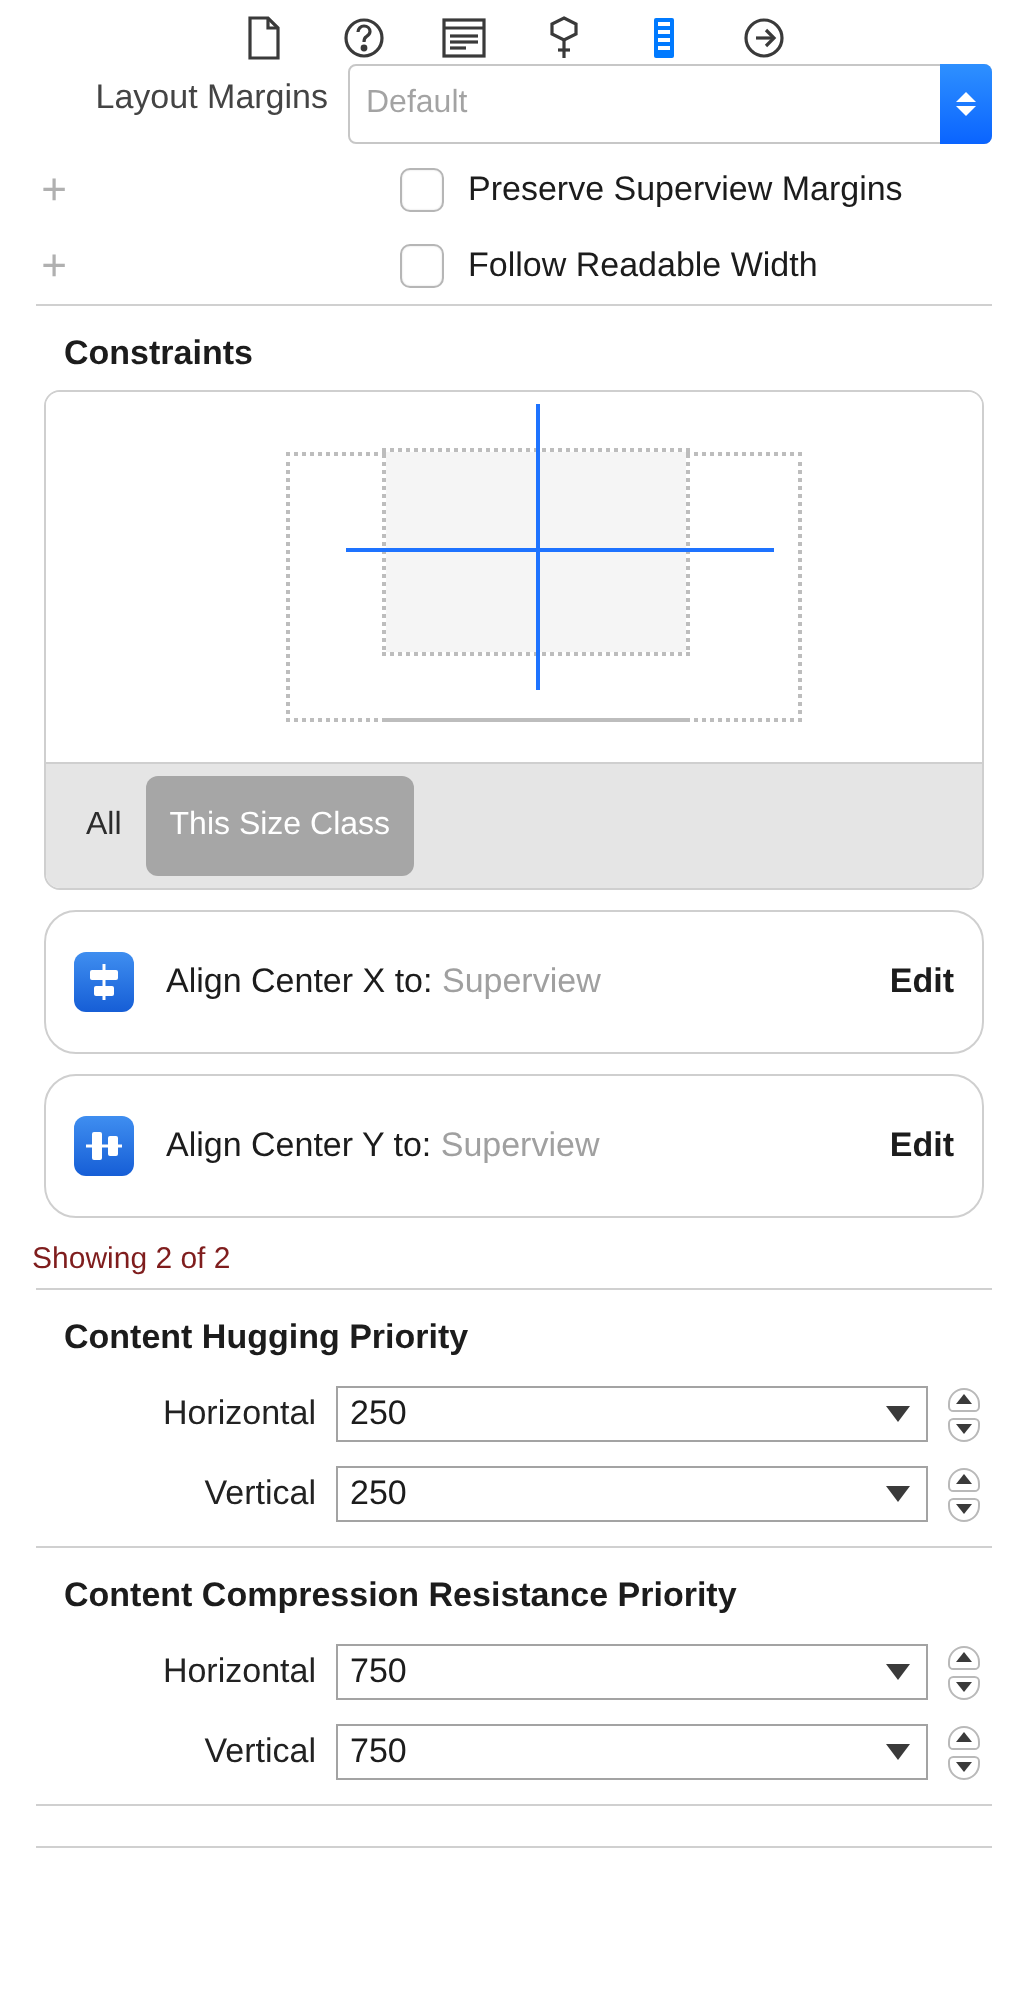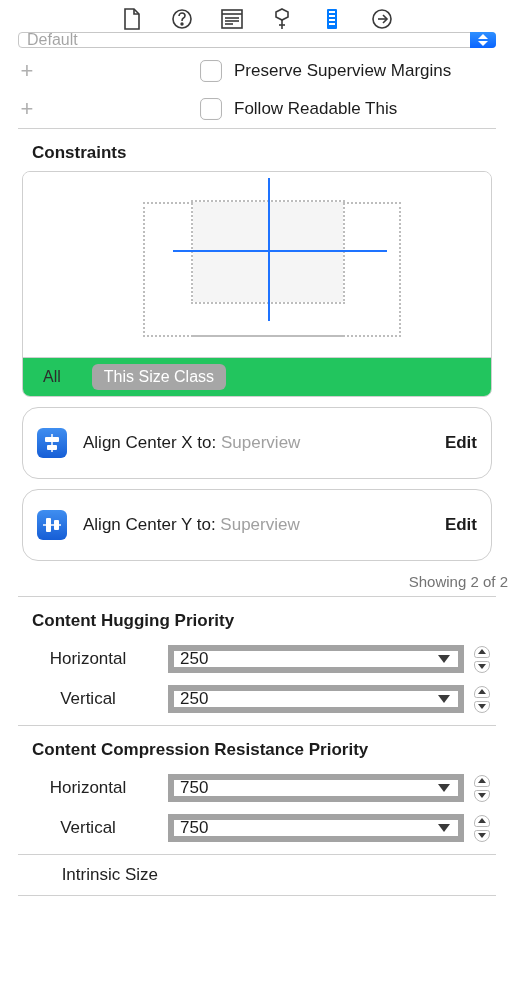--- a/index.html
+++ b/index.html
@@ -46,21 +46,21 @@
   }
   .flabel {
     font-size: 17px;
     text-align: right;
     flex: 0 0 146px;
     color: #222;
   }
   .flabel.cut { position: relative; top: -3px; color: #444; }
   .select {
     flex: 1;
-    height: 16px;
+    height: 40px;
     border: 1px solid #c7c7c7;
     border-radius: 4px;
     background: #fff;
     display: flex;
     align-items: center;
     padding: 0 8px;
     font-size: 16px;
     position: relative;
   }
   .select span { flex: 1; }
@@ -144,31 +144,31 @@
     width: 2px; background: #1e73ff;
   }
   .hline {
     position: absolute;
     top: 78px; left: 150px; right: 104px;
     height: 2px; background: #1e73ff;
   }
   .filter-tabs {
     display: flex;
     align-items: center;
-    gap: 23px;
+    gap: 4px;
     padding: 6px 12px;
-    background: #22c55e;
+    background: #e5e5e5;
   }
   .tab-plain { font-size: 16px; color: #2c2c2c; padding: 4px 8px; }
   .tab-pill {
     font-size: 16px;
     color: #fff;
     background: #a6a6a6;
     border-radius: 6px;
-    padding: 4px 12px;
+    padding: 16px 12px;
   }
 
   
   .constraint {
     margin: 10px 22px 0;
     border: 1px solid #cfcfcf;
     border-radius: 16px;
     padding: 20px 14px;
     display: flex;
     align-items: center;
@@ -183,29 +183,29 @@
     align-items: center;
     justify-content: center;
     flex: 0 0 auto;
   }
   .cicon svg { display: block; }
   .cdesc { flex: 1; }
   .cdesc .muted { color: #a0a0a0; }
   .cedit { font-weight: 700; margin-left: 16px; }
 
   .caption {
-    text-align: right;
-    color: #737373;
+    text-align: left;
+    color: #7f1d1d;
     font-size: 15px;
-    padding: 12px 6px 6px;
+    padding: 12px 16px 6px;
   }
   .combo {
     flex: 1;
     height: 28px;
-    border: 6px solid #a3a3a3;
+    border: 1px solid #a3a3a3;
     background: #fff;
     font-size: 17px;
     padding: 2px 6px;
     position: relative;
     display: flex;
     align-items: center;
   }
   .combo::after {
     content: "";
     position: absolute;
@@ -242,21 +242,21 @@
     border-top: 5px solid #3a3a3a;
   }
 
   .twocol {
     display: grid;
     grid-template-columns: 140px 1fr 22px;
     gap: 10px;
     padding: 6px 18px;
     align-items: center;
   }
-  .twocol .flabel { flex: none; text-align: center; }
+  .twocol .flabel { flex: none; }
 </style>
 </head>
 <body>
 
 <div class="toolbar">
   <div class="tb-icon">
     <svg width="18" height="22" viewBox="0 0 18 22" fill="none" stroke="currentColor" stroke-width="1.6">
         <path d="M2 1h9l5 5v15H2z"></path>
         <path d="M11 1v5h5"></path>
       </svg>
@@ -296,37 +296,38 @@
   <div class="tb-icon">
     <svg width="22" height="22" viewBox="0 0 22 22" fill="none" stroke="currentColor" stroke-width="1.6">
         <circle cx="11" cy="11" r="9"></circle>
         <path d="M7 11h8"></path>
         <path d="M12 7l4 4-4 4"></path>
       </svg>
   </div>
 </div>
 
 <div class="row" style="padding-top:0; margin-top:-2px;">
+  <span class="flabel cut">Layout Margins</span>
   <div class="select cut">
     <span>Default</span>
     <div class="blue-dd"></div>
   </div>
 </div>
 
 <div class="checkbox-row" style="padding-left:18px;">
   <div class="row-add">+</div>
   <div style="flex:0 0 140px"></div>
   <div class="chk"></div>
   <span>Preserve Superview Margins</span>
 </div>
 <div class="checkbox-row" style="padding-left:18px;">
   <div class="row-add">+</div>
   <div style="flex:0 0 140px"></div>
   <div class="chk"></div>
-  <span>Follow Readable This</span>
+  <span>Follow Readable Width</span>
 </div>
 
 <div class="hr"></div>
 
 <div class="section-title">Constraints</div>
 <div class="constraints-box">
   <div class="diagram">
     <div class="dotted-outer"></div>
     <div class="dotted-inner"></div>
     <div class="dotted-bottom"></div>
@@ -412,15 +413,14 @@
       <span>750</span>
     </div>
   <div class="stepper">
       <div class="arw"></div>
       <div class="arw down"></div>
     </div>
 </div>
 <div class="hr" style="margin-top:6px"></div>
 
 <div class="row" style="padding:10px 18px;">
-  <span class="flabel" style="flex:0 0 140px">Intrinsic Size</span>
 </div>
 <div class="hr"></div>
 
 </body></html>

